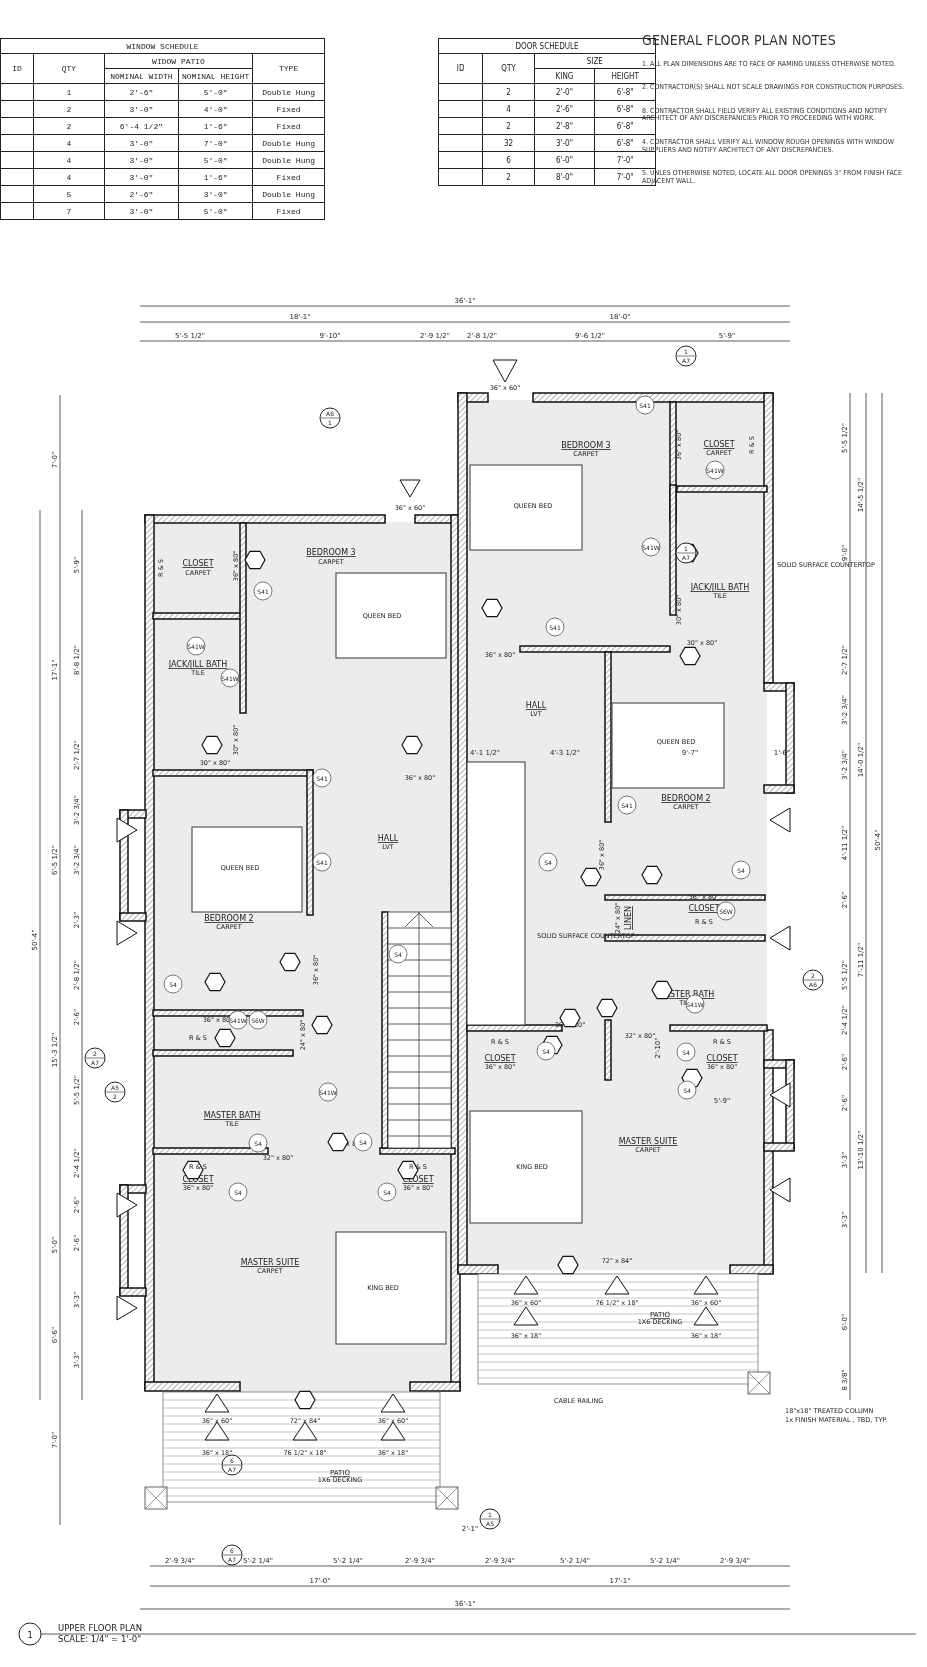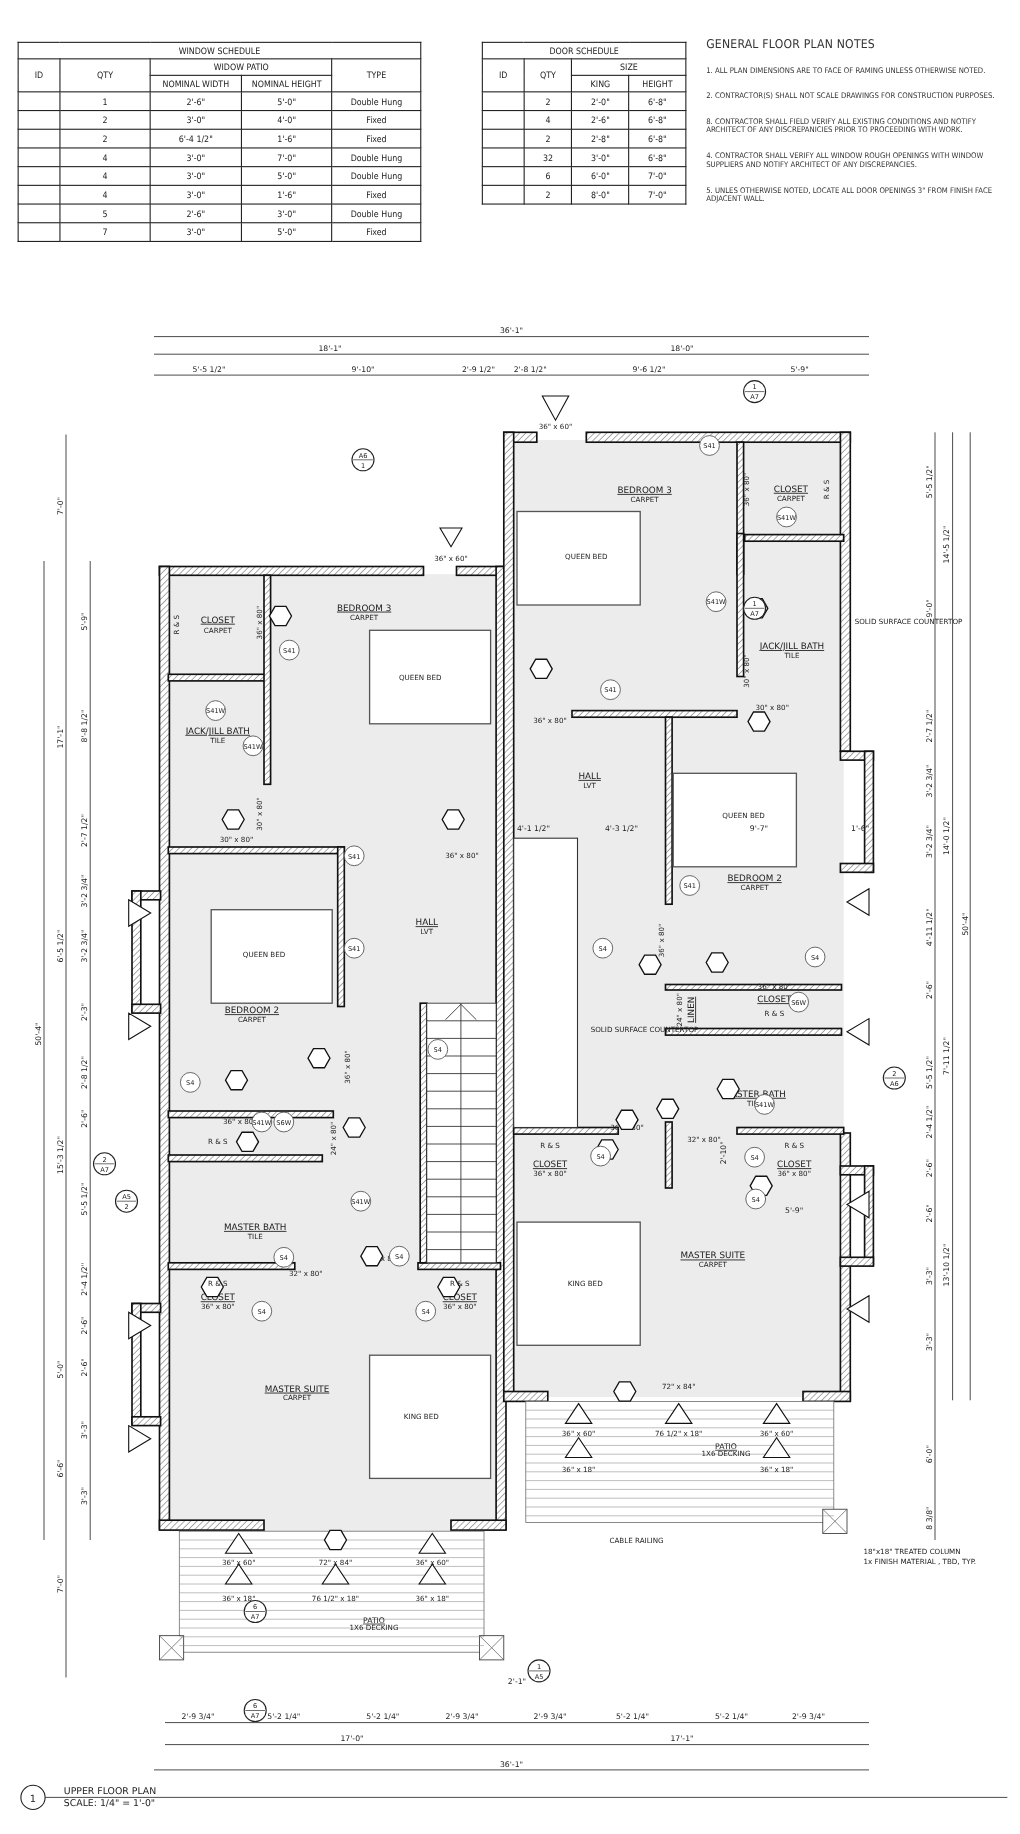--- a/index.html
+++ b/index.html
@@ -1,24 +1,24 @@
 <!DOCTYPE html>
 <html><head>
 <meta charset="utf-8">
 <style>
   html, body { margin: 0; padding: 0; background: #ffffff; }
   body { width: 927px; height: 1667px; position: relative; overflow: hidden;
          font-family: "DejaVu Sans Condensed", "DejaVu Sans", sans-serif; color: #222; }
   .sched { position: absolute; border-collapse: collapse; font-size: 8px; color: #222; }
   .sched td, .sched th { border: 1px solid #222; text-align: center; font-weight: normal; padding: 0; height: 16px; }
   .sched th { height: 14px; }
-  #window-schedule { left: 16px; top: 38px; width: 367px; }
-  #door-schedule { left: 438px; top: 38px; width: 186px; padding-left: 44px; }
+  #window-schedule { left: 0; top: 38px; width: 325px; font-family: Liberation Mono, monospace; }
+  #door-schedule { left: 438px; top: 38px; width: 218px; padding-left: 44px; }
   #notes { position: absolute; left: 642px; top: 37px; width: 270px; font-size: 7px; line-height: 7.6px; color: #333; }
-  #notes .ttl { font-size: 11px; margin-bottom: 16px; letter-spacing: 0.2px; }
+  #notes .ttl { font-size: 14px; margin-bottom: 16px; letter-spacing: 0.2px; }
   #notes p { margin: 16px 0 7px 0; }
   svg#plan { position: absolute; left: 0; top: 0; }
   svg text { font-family: "DejaVu Sans", sans-serif; fill: #222; }
   #title-block { position: absolute; left: 16px; top: 1620px; width: 900px; height: 30px; }
 </style>
 </head>
 <body>
 
 <table class="sched" id="window-schedule">
   <tbody>

